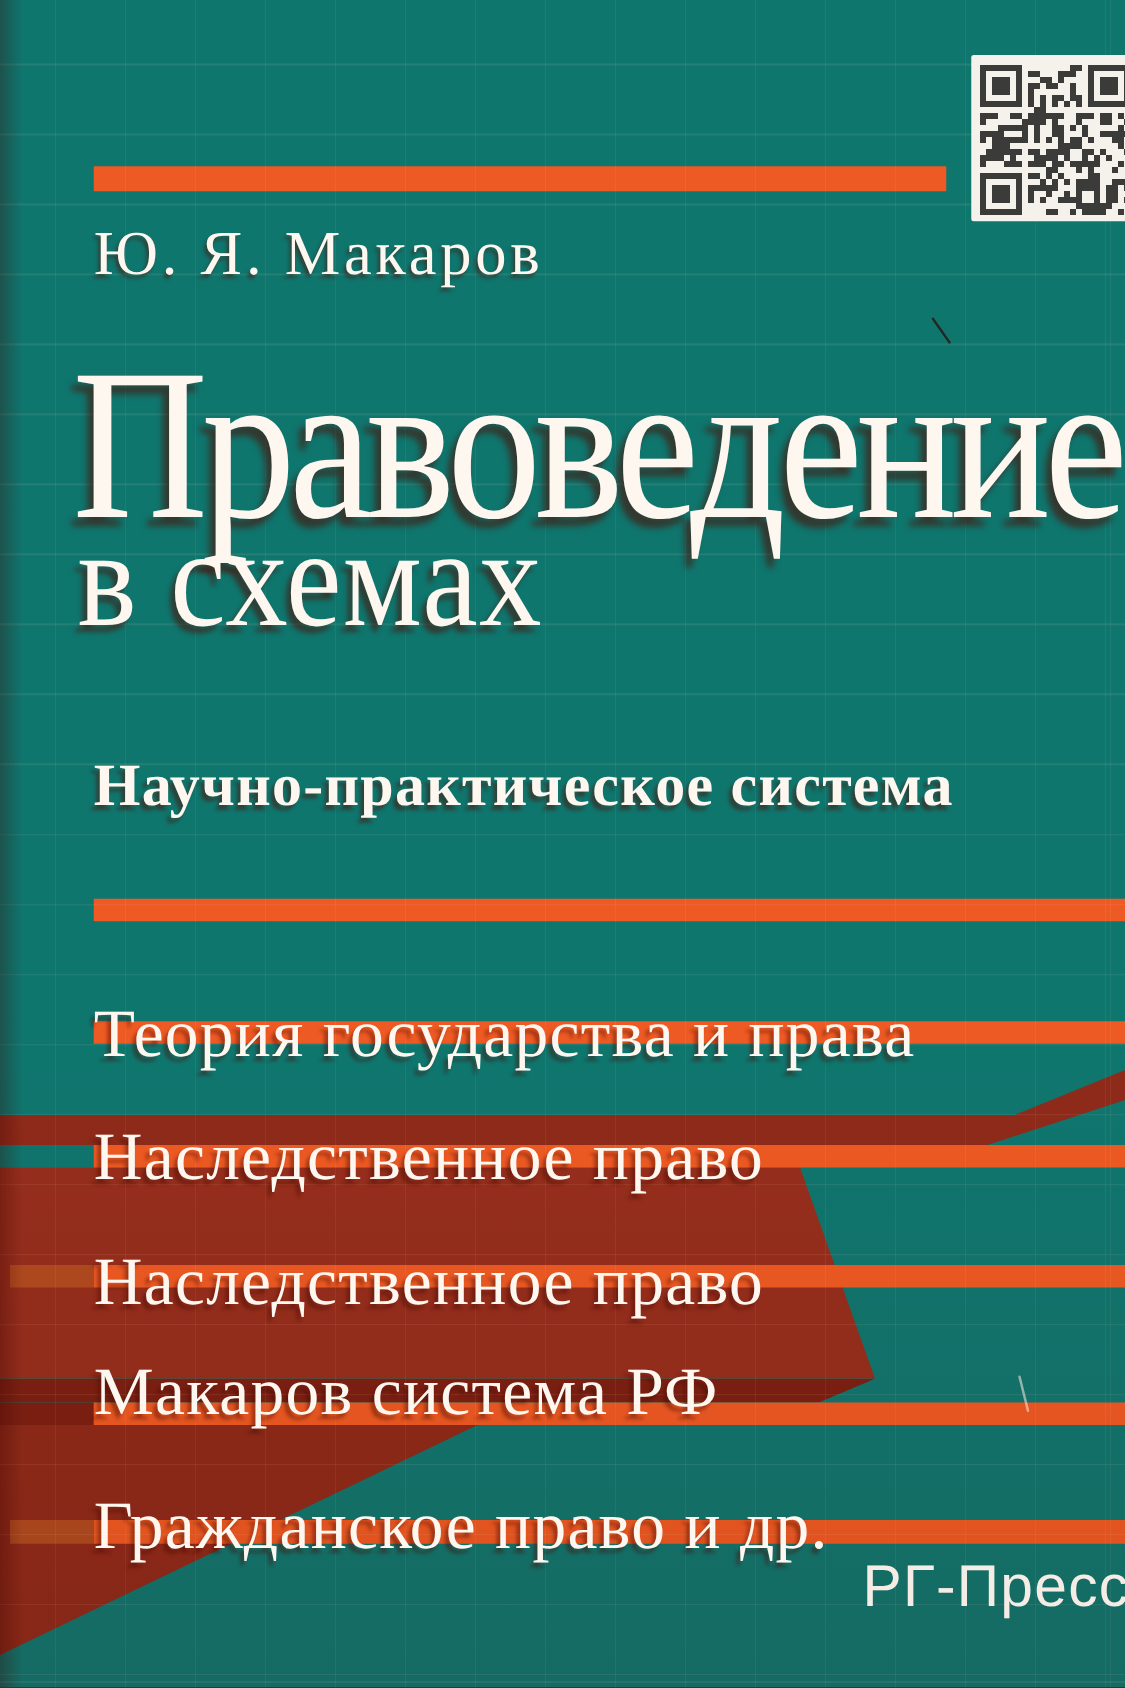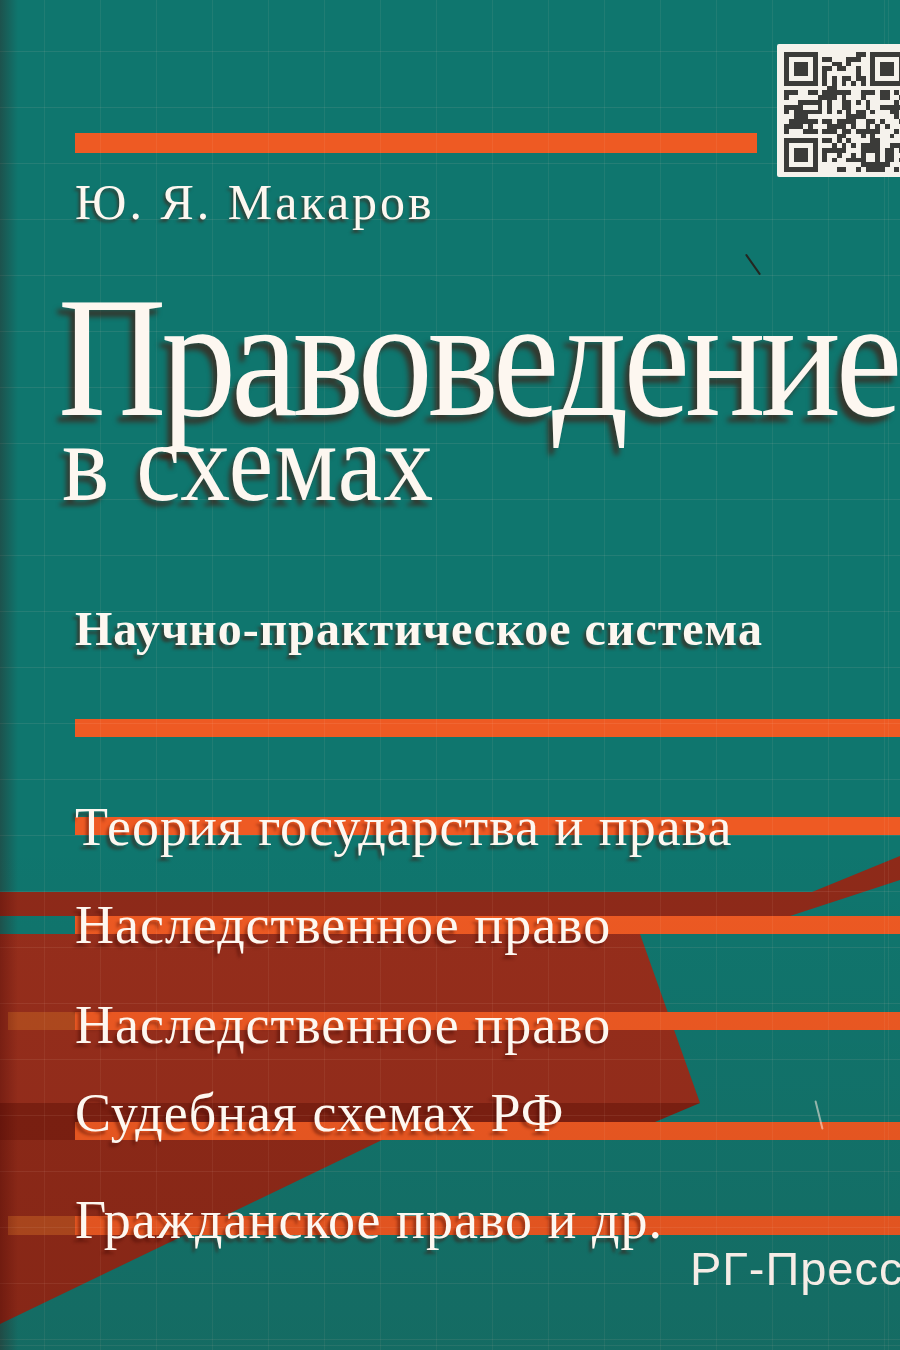--- a/index.html
+++ b/index.html
@@ -352,17 +352,17 @@
   </div>
 
   <div class="txt author">Ю. Я. Макаров</div>
   <div class="txt title">Правоведение</div>
   <div class="txt subtitle">в схемах</div>
   <div class="txt edition">Научно-практическое система</div>
 
   <div class="txt topic t0">Теория государства и права</div>
   <div class="txt topic t1">Наследственное право</div>
   <div class="txt topic t2">Наследственное право</div>
-  <div class="txt topic t3">Судебная схемах РФ</div>
+  <div class="txt topic t3">Макаров система РФ</div>
   <div class="txt topic t4">Гражданское право и др.</div>
 
   <div class="txt publisher">РГ-Пресс</div>
 </div>
 
 </body></html>

